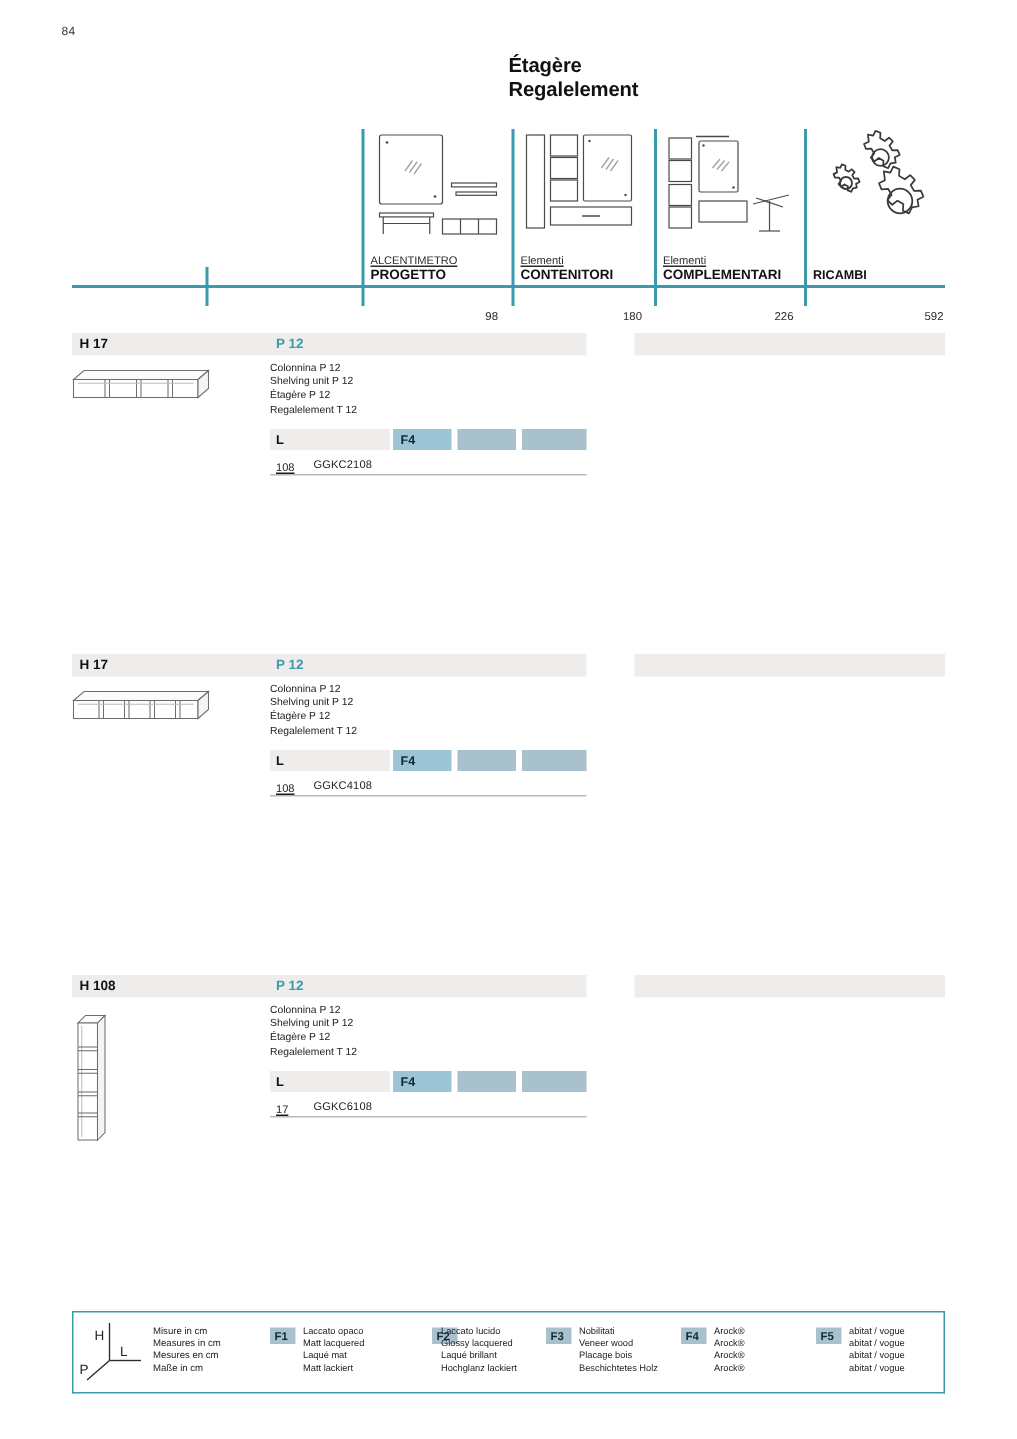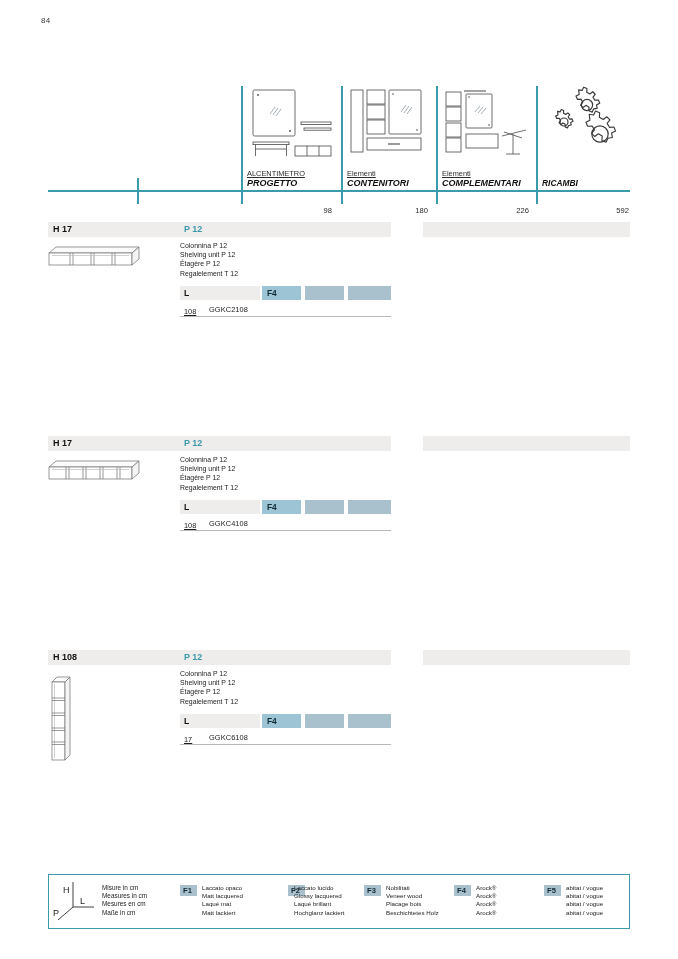--- a/index.html
+++ b/index.html
@@ -22,21 +22,21 @@
   #title-right{left:339px;top:36px;width:260px;height:34px;}
 
   
   .nav{position:absolute;left:48px;top:86px;width:582px;height:122px;}
   .nav-rule{position:absolute;left:0;top:104px;width:582px;height:1.6px;background:#3b9aab;}
   .nav-tick{position:absolute;width:1.6px;background:#3b9aab;}
   .nav-cell{position:absolute;top:0;height:104px;}
   .nav-art{position:absolute;left:0;top:0;width:100%;height:72px;}
   .nav-label{position:absolute;left:0;bottom:2px;line-height:9.5px;}
   .nav-label .l1{display:block;font-size:7.4px;color:#2a2a2a;font-weight:normal;text-decoration:underline;}
-  .nav-label .l2{display:block;font-size:9px;color:#111;font-weight:bold;letter-spacing:0px;font-style:italic;}
+  .nav-label .l2{display:block;font-size:9px;color:#111;font-weight:bold;letter-spacing:0px;}
   .nav-label.single .l2{font-size:8.4px;}
   .nav-num{position:absolute;top:120px;font-size:7.6px;color:#2a2a2a;text-align:right;}
 
   
   .row{position:absolute;left:0;width:678px;}
   .hbar{position:absolute;left:48px;width:130px;height:15px;background:#efecec;}
   .hbar span{position:absolute;left:5px;top:2px;font-size:9px;font-weight:bold;color:#111;letter-spacing:0px;}
   .pbar{position:absolute;left:178px;width:213px;height:15px;background:#efecec;}
   .pbar span{position:absolute;left:6px;top:2px;font-size:9px;font-weight:bold;color:#3b9aab;}
   .rbar{position:absolute;left:423px;width:207px;height:15px;background:#efecec;}
@@ -69,20 +69,24 @@
   .ftext{position:absolute;font-size:6.2px;line-height:8.2px;color:#222;}
   .ftext div{white-space:nowrap;}
 </style>
 </head>
 <body>
 
 <div class="page">
 
   <div class="page-num">84</div>
 
+  <div class="title-block" id="title-right">
+    <div class="title-it">Étagère</div>
+    <div class="title-en">Regalelement</div>
+  </div>
 
   <div class="nav">
     <div class="nav-rule"></div>
 
     <div class="nav-tick" style="left:89px;top:92px;height:26px;"></div>
     <div class="nav-tick" style="left:193px;top:0px;height:118px;"></div>
     <div class="nav-tick" style="left:293px;top:0px;height:118px;"></div>
     <div class="nav-tick" style="left:388px;top:0px;height:118px;"></div>
     <div class="nav-tick" style="left:488px;top:0px;height:118px;"></div>
 

